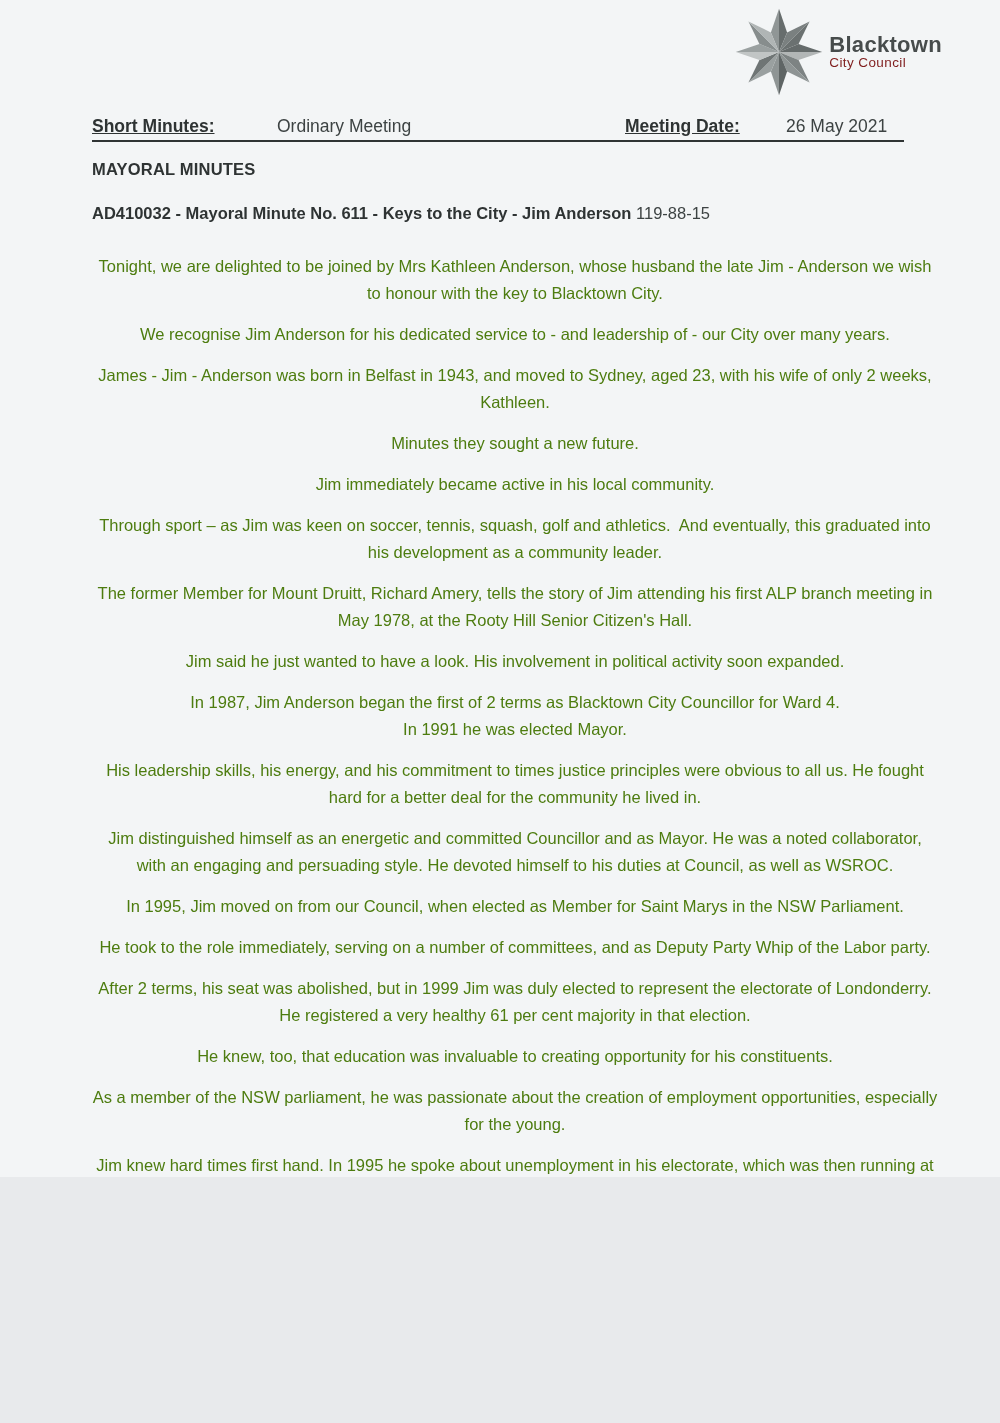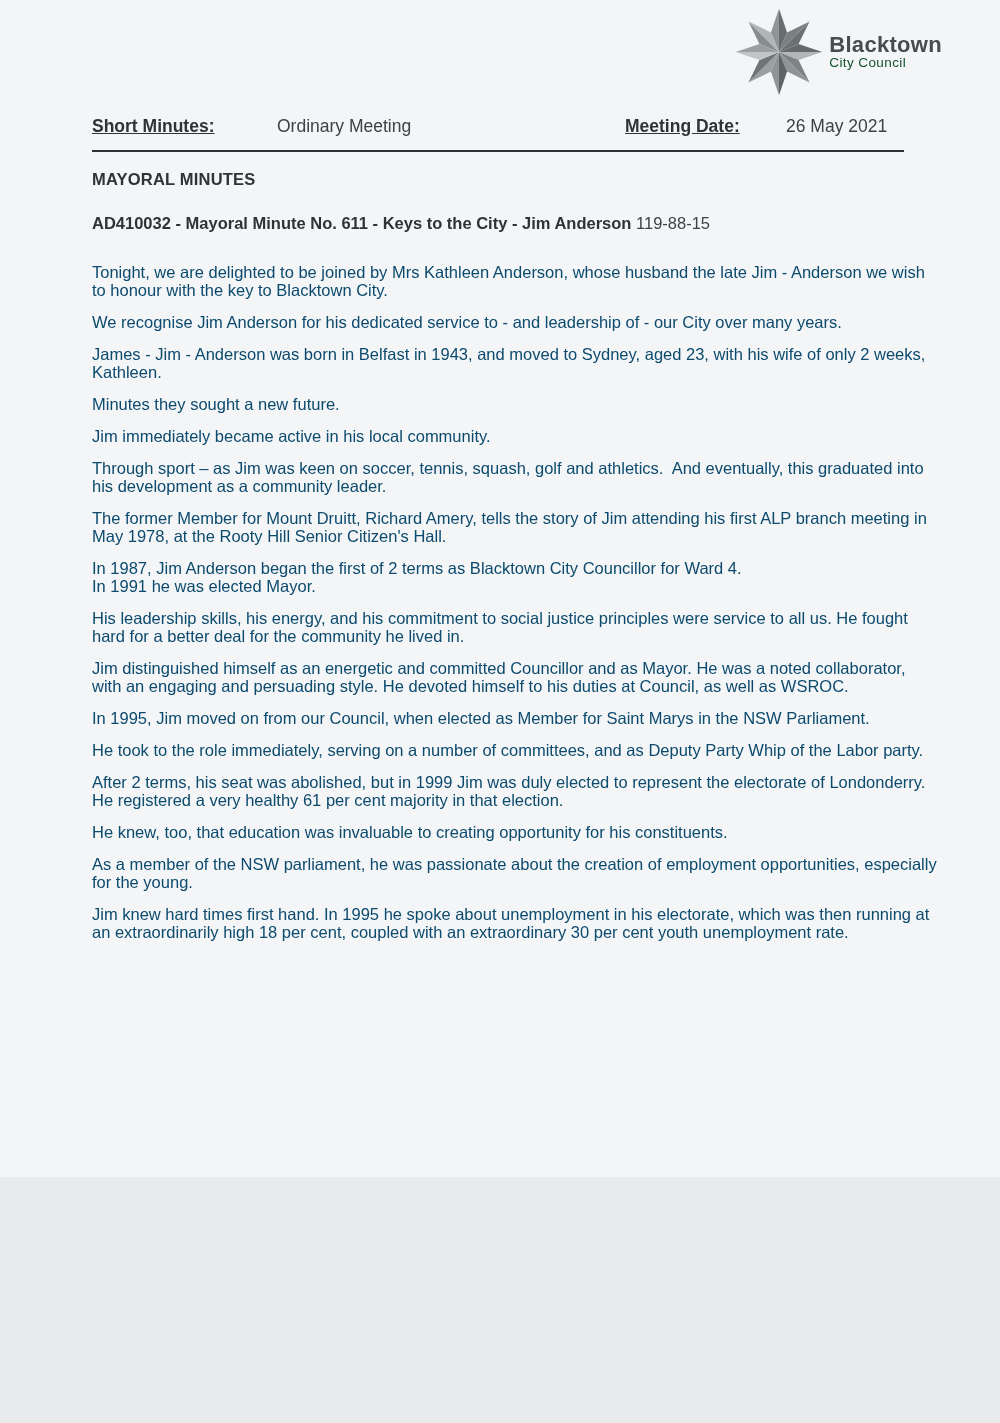--- a/index.html
+++ b/index.html
@@ -37,69 +37,70 @@
   .logo-title {
     font-size: 22px;
     font-weight: 600;
     letter-spacing: 0.3px;
     color: #474c4c;
   }
   .logo-subtitle {
     font-size: 13.5px;
     font-weight: 400;
     letter-spacing: 0.4px;
-    color: #14532d;
+    color: #7f1d1d;
   }
   
   .header-row {
     position: absolute;
     top: 116px;
     left: 92px;
     width: 812px;
     border-bottom: 2px solid #2f3434;
-    padding-bottom: 13px;
+    padding-bottom: 3px;
     font-size: 17.5px;
     white-space: nowrap;
   }
   .header-row .lbl {
     font-weight: bold;
     text-decoration: underline;
     color: #2e3333;
   }
   .hdr-short { display: inline-block; width: 185px; }
   .hdr-type  { display: inline-block; width: 348px; color: #3d4343; }
   .hdr-datelbl { display: inline-block; width: 161px; }
   .hdr-dateval { display: inline-block; color: #3d4343; }
   
   .doc-body {
     position: absolute;
-    top: 170px;
+    top: 160px;
     left: 92px;
     width: 846px;
   }
   .section-heading {
     font-size: 16.5px;
     font-weight: bold;
     color: #2e3333;
     letter-spacing: 0.2px;
     margin: 0 0 25px 0;
   }
   .item-heading {
     font-size: 16.5px;
     margin: 0 0 30px 0;
     color: #2e3333;
   }
   .item-heading .bold { font-weight: bold; }
   .item-heading .ref { font-weight: normal; color: #3d4343; }
   .para {
     font-size: 16.5px;
-    line-height: 18px;
+    line-height: 27px;
     margin: 0 0 14px 0;
     white-space: pre-wrap;
-    color: #0c4a6e;
+    color: #4d7c0f;
+    text-align: center;
   }
 </style>
 </head>
 <body>
 
 <div class="paper">
 
   <div class="logo">
     <svg class="logo-star" viewBox="0 0 100 100" aria-hidden="true">
 
@@ -145,23 +146,24 @@
       <span class="ref"> <span>119-88-15</span></span>
     </div>
 
     <div class="para">Tonight, we are delighted to be joined by Mrs Kathleen Anderson, whose husband the late Jim - Anderson we wish to honour with the key to Blacktown City.</div>
     <div class="para">We recognise Jim Anderson for his dedicated service to - and leadership of - our City over many years.</div>
     <div class="para">James - Jim - Anderson was born in Belfast in 1943, and moved to Sydney, aged 23, with his wife of only 2 weeks, Kathleen.</div>
     <div class="para">Minutes they sought a new future.</div>
     <div class="para">Jim immediately became active in his local community.</div>
     <div class="para">Through sport – as Jim was keen on soccer, tennis, squash, golf and athletics.  And eventually, this graduated into his development as a community leader.</div>
     <div class="para">The former Member for Mount Druitt, Richard Amery, tells the story of Jim attending his first ALP branch meeting in May 1978, at the Rooty Hill Senior Citizen's Hall.</div>
+    <div class="para">Jim said he just wanted to have a look. His involvement in political activity soon expanded.</div>
     <div class="para">In 1987, Jim Anderson began the first of 2 terms as Blacktown City Councillor for Ward 4.
 In 1991 he was elected Mayor.</div>
-    <div class="para">His leadership skills, his energy, and his commitment to social justice principles were service to all us. He fought hard for a better deal for the community he lived in.</div>
+    <div class="para">His leadership skills, his energy, and his commitment to times justice principles were obvious to all us. He fought hard for a better deal for the community he lived in.</div>
     <div class="para">Jim distinguished himself as an energetic and committed Councillor and as Mayor. He was a noted collaborator, with an engaging and persuading style. He devoted himself to his duties at Council, as well as WSROC.</div>
     <div class="para">In 1995, Jim moved on from our Council, when elected as Member for Saint Marys in the NSW Parliament.</div>
     <div class="para">He took to the role immediately, serving on a number of committees, and as Deputy Party Whip of the Labor party.</div>
     <div class="para">After 2 terms, his seat was abolished, but in 1999 Jim was duly elected to represent the electorate of Londonderry. He registered a very healthy 61 per cent majority in that election.</div>
     <div class="para">He knew, too, that education was invaluable to creating opportunity for his constituents.</div>
     <div class="para">As a member of the NSW parliament, he was passionate about the creation of employment opportunities, especially for the young.</div>
     <div class="para">Jim knew hard times first hand. In 1995 he spoke about unemployment in his electorate, which was then running at an extraordinarily high 18 per cent, coupled with an extraordinary 30 per cent youth unemployment rate.</div>
   </div>
 
 </div>

